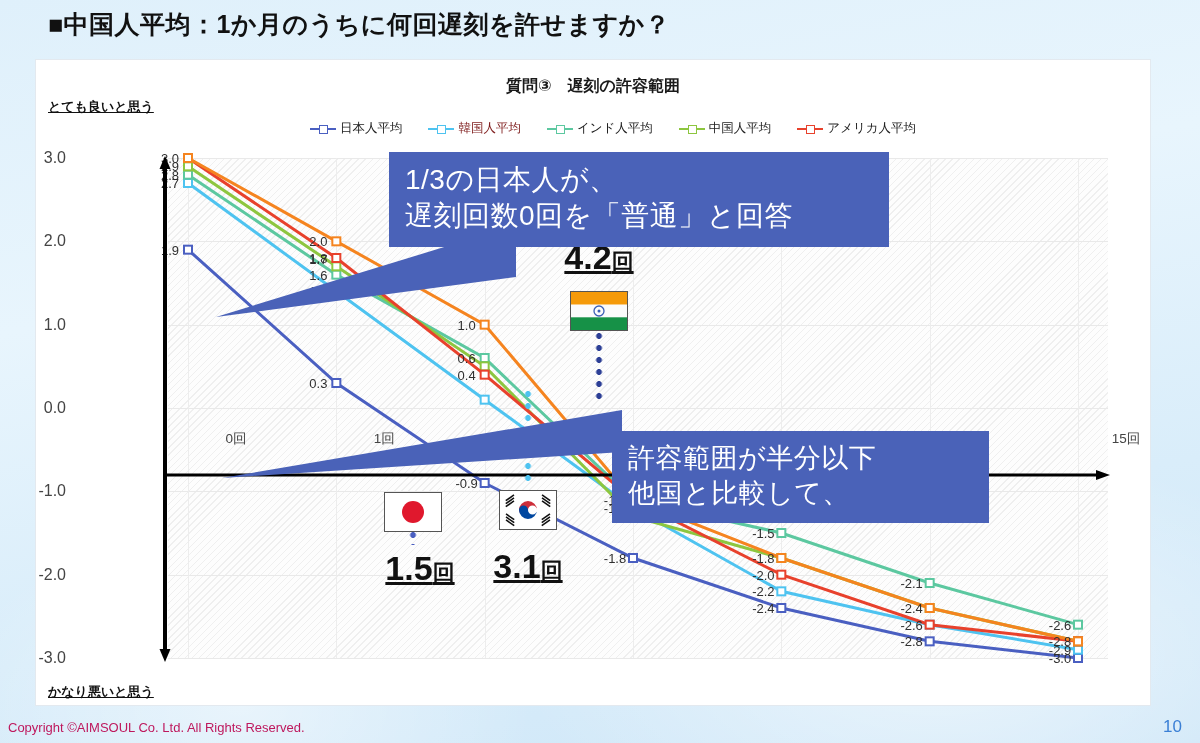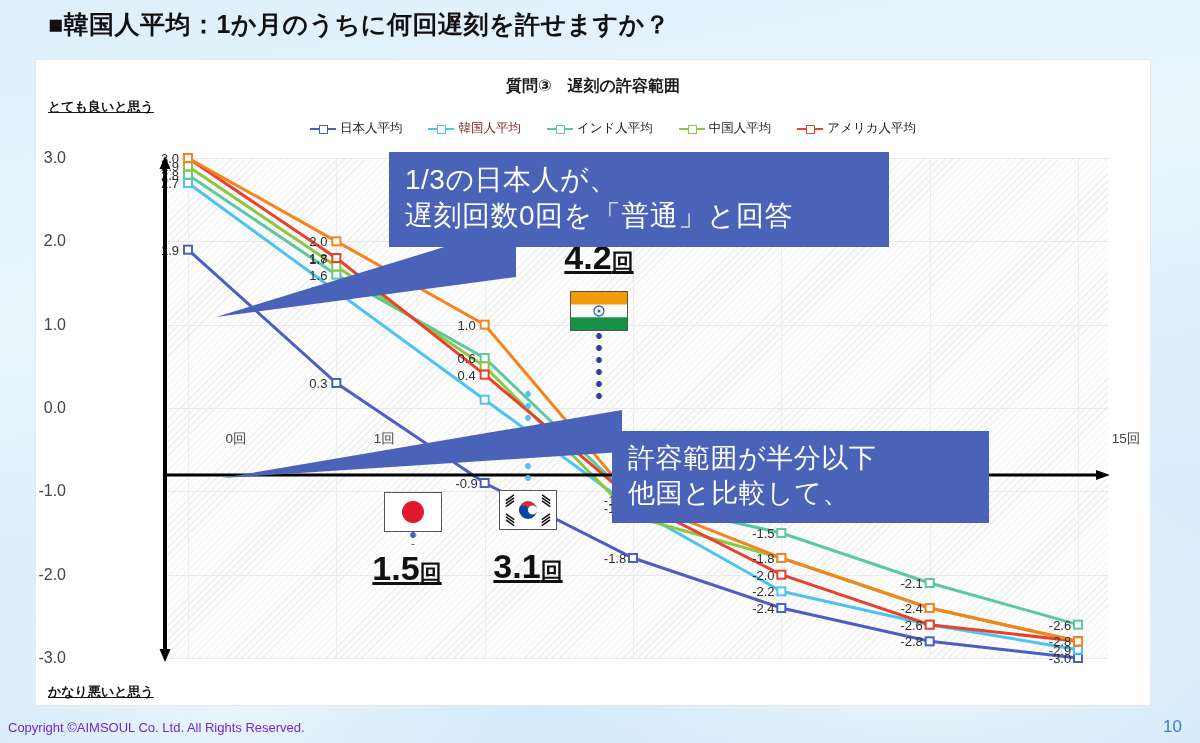--- a/index.html
+++ b/index.html
@@ -124,33 +124,33 @@
   .leader{
     position:absolute; width:7px; transform:translateX(-50%);
     background-image:radial-gradient(circle, currentColor 42%, transparent 45%);
     background-size:7px 12px; background-repeat:repeat-y;
   }
 
   
   #footer{ position:absolute; left:0; right:0; bottom:0; height:36px; }
   #copyright{
     position:absolute; left:8px; bottom:8px;
-    font-size:13px; color:#6d28d9; white-space:nowrap;margin-top:12px;
+    font-size:13px; color:#be185d; white-space:nowrap;margin-top:12px;
   }
   #page-number{
     position:absolute; right:18px; bottom:6px;
     font-size:17px; color:#3a7fd5;
   }
 </style>
 </head>
 <body>
 
 <div class="bg-wash"></div>
 
-<div id="slide-title">■韓国人平均：1か月のうちに何回遅刻を許せますか？</div>
+<div id="slide-title">■中国人平均：1か月のうちに何回遅刻を許せますか？</div>
 
 <div id="chart-card">
 
   <div id="chart-title">質問③　遅刻の許容範囲</div>
 
   <div class="axis-caption" id="caption-top">とても良いと思う</div>
   <div class="axis-caption" id="caption-bottom">かなり悪いと思う</div>
 
   <div id="legend">
       <div class="legend-item" style="color: rgb(74, 95, 193);">
@@ -307,21 +307,21 @@
     <polygon points="946,5 932,0 932,10" fill="#000"></polygon>
   </svg>
 
   <div class="leader" style="left:377px; top:433px; height:52px; color:#4a5fc1;"></div>
   <div class="flag-box" style="left:377px; top:432px;">
     <svg width="56" height="38" viewBox="0 0 56 38">
         <rect width="56" height="38" fill="#fff"></rect>
         <circle cx="28" cy="19" r="11" fill="#e0182d"></circle>
       </svg>
   </div>
-  <div class="flag-value" style="left:371px; top:489px;text-align:center;">
+  <div class="flag-value" style="left:384px; top:489px;text-align:center;">
     <span>1.5</span><span class="unit">回</span>
   </div>
 
   <div class="leader" style="left:492px; top:328px; height:96px; color:#4ec3f0;"></div>
   <div class="flag-box" style="left:492px; top:430px;">
     <svg width="56" height="38" viewBox="0 0 56 38">
       <rect width="56" height="38" fill="#fff"></rect>
       <g transform="translate(28,19)">
         <path d="M-9,0 A9,9 0 0 1 9,0 A4.5,4.5 0 0 0 0,0 A4.5,4.5 0 0 1 -9,0 Z" fill="#cd2e3a"></path>
         <path d="M9,0 A9,9 0 0 1 -9,0 A4.5,4.5 0 0 1 0,0 A4.5,4.5 0 0 0 9,0 Z" fill="#0047a0"></path>

